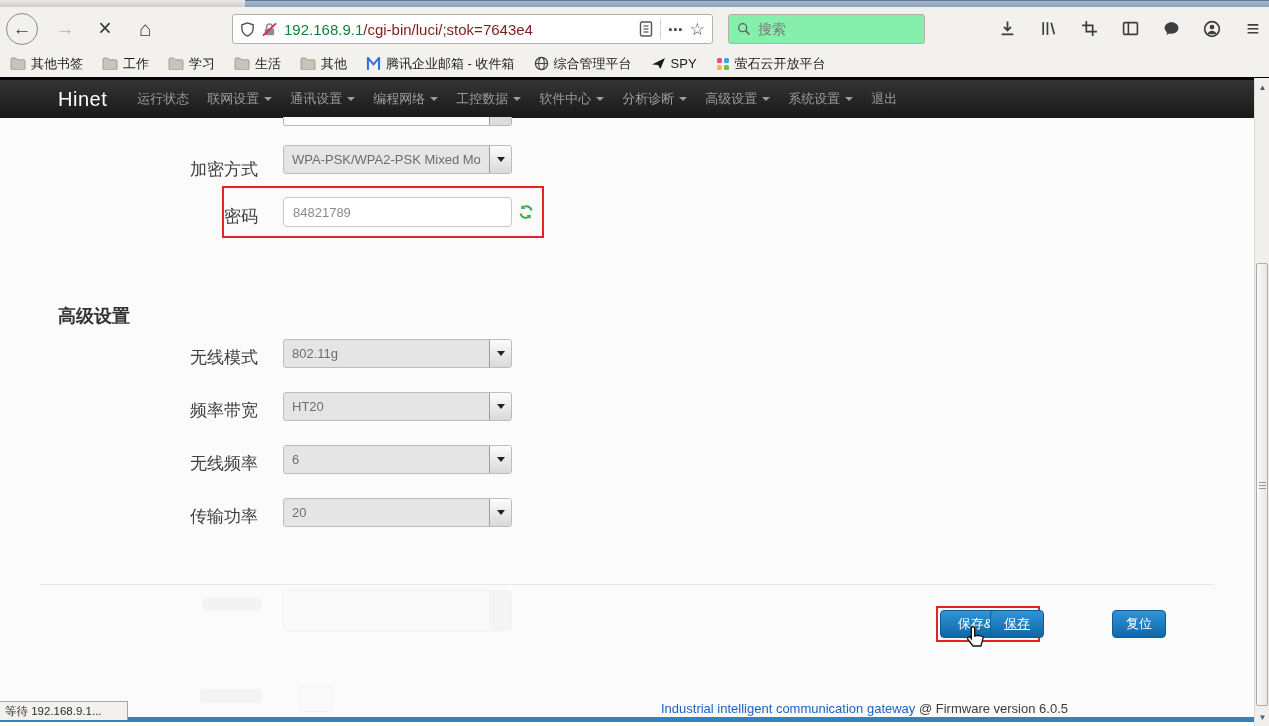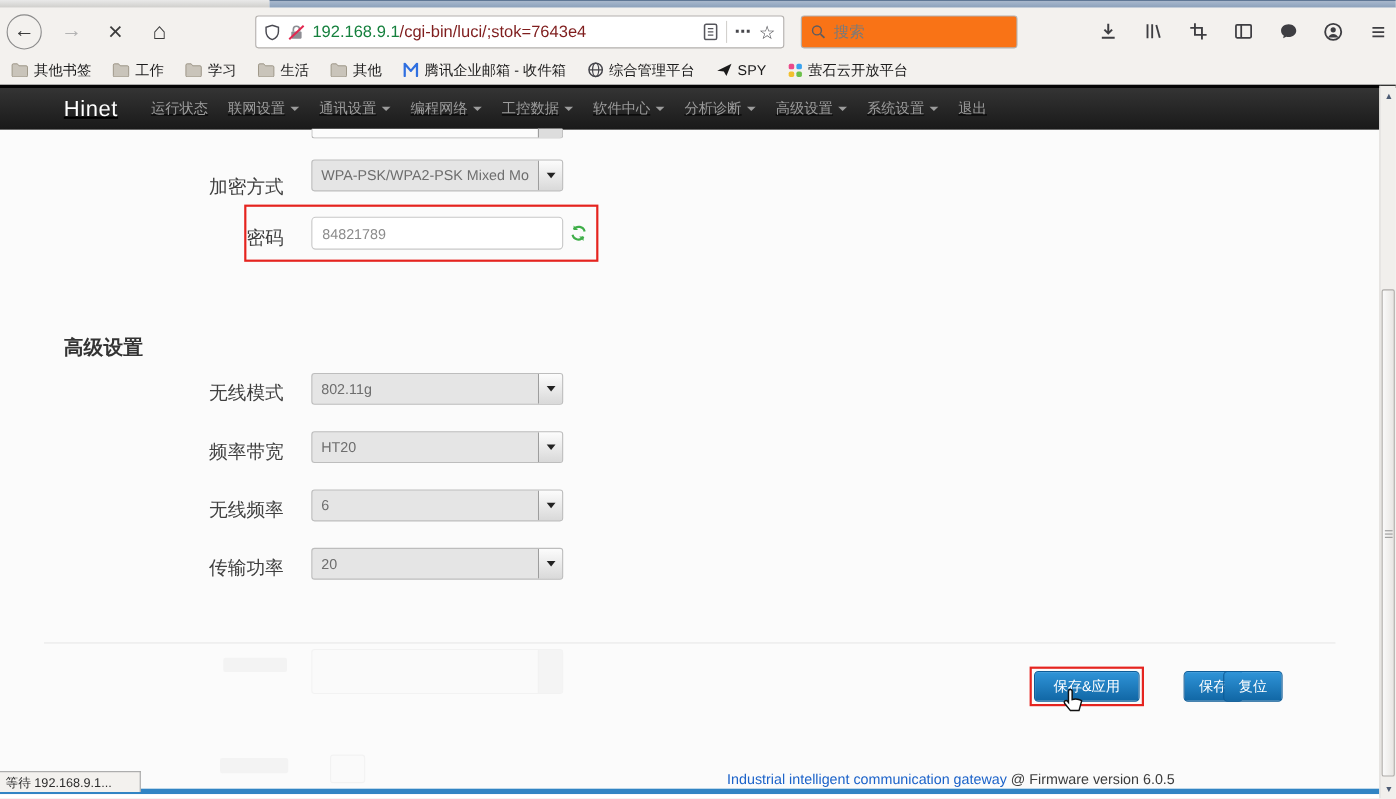--- a/index.html
+++ b/index.html
@@ -16,35 +16,35 @@
   .navbtns { position:absolute; left:6px; top:0; height:43px; display:flex; align-items:center; gap:14px; }
   .circle-btn { width:32px; height:32px; border:1px solid #8b8b8b; border-radius:50%; display:flex; align-items:center; justify-content:center; color:#3c3c3c; font-size:19px; }
   .flat-btn { width:26px; height:26px; display:flex; align-items:center; justify-content:center; font-size:19px; color:#3c3c3c; }
   .flat-btn.disabled { color:#b3b3b3; }
   .urlbar { position:absolute; left:232px; top:7px; width:481px; height:30px; background:#fff; border:1px solid #b3b0ad; border-radius:3px; display:flex; align-items:center; padding:0 7px; gap:7px; }
   .url-text { flex:1; font-size:15px; white-space:nowrap; overflow:hidden; }
   .url-domain { color:#15803d; }
   .url-path { color:#7f1d1d; }
   .vdiv { width:1px; height:20px; background:#d3d1ce; }
   .urlglyph { color:#47474c; font-size:15px; line-height:1; }
-  .searchbar { position:absolute; left:728px; top:7px; width:197px; height:30px; background:#f97316; border:1px solid #b3b0ad; border-radius:3px; display:flex; align-items:center; padding:0 8px; gap:7px; }
+  .searchbar { position:absolute; left:728px; top:7px; width:197px; height:30px; background:#86efac; border:1px solid #b3b0ad; border-radius:3px; display:flex; align-items:center; padding:0 8px; gap:7px; }
   .searchbar input { border:none; outline:none; width:100%; font-size:14px; color:#333; background:transparent; font-family:inherit; }
   .searchbar input::placeholder { color:#7a7a7a; opacity:1; }
   .tool-icons { position:absolute; right:6px; top:0; height:43px; display:flex; align-items:center; gap:21px; }
   .tool-icons .ti { width:20px; height:20px; display:flex; align-items:center; justify-content:center; color:#3e3e42; font-size:18px; }
 
   
   .bookmarks { position:absolute; left:0; top:50px; width:1269px; height:27px; background:#f3f1ee; display:flex; align-items:center; padding:0 10px; gap:19px; }
   .bm { display:flex; align-items:center; gap:5px; font-size:13px; color:#1c1c1c; white-space:nowrap; }
 
   
   .page-edge { position:absolute; left:0; top:77px; width:1269px; height:3px; background:#050505; }
 
   
-  .rnav { position:absolute; left:0; top:80px; width:1254px; height:38px; background:linear-gradient(#343434,#191919); display:flex; align-items:center; padding-left:58px;text-decoration:underline; }
+  .rnav { position:absolute; left:0; top:80px; width:1254px; height:38px; background:linear-gradient(#343434,#191919); display:flex; align-items:center; padding-left:58px; }
   .brand { color:#ffffff; font-size:20px; margin-right:30px; letter-spacing:.5px; }
   .rnav-items { display:flex; align-items:center; gap:18px; }
   .rnav-item { display:flex; align-items:center; gap:5px; font-size:13px; color:#9c9c9c; cursor:default; }
   .caret { width:0; height:0; border-left:4px solid transparent; border-right:4px solid transparent; border-top:4px solid #9c9c9c; }
 
   
   .content { position:absolute; left:0; top:118px; width:1254px; height:608px; background:#fbfbfb; }
   .flabel { position:absolute; left:98px; width:160px; text-align:right; font-size:17px; color:#404040; }
   .sel { position:absolute; left:283px; width:229px; height:29px; background:#e5e5e5; border:1px solid #bdbdbd; border-radius:3px; display:flex; align-items:center; }
   .sel .sval { flex:1; padding:0 8px; font-size:13px; color:#6e6e6e; white-space:nowrap; overflow:hidden; }
@@ -373,21 +373,21 @@
     <div class="hr-ghost" style="top:466px;"></div>
     <div class="ghost">
       <div class="gblock" style="left:203px; top:480px; width:58px; height:13px;"></div>
       <div class="gbox" style="left:283px; top:472px; width:229px; height:41px;">
           <span class="gbtn"></span>
         </div>
     </div>
 
     <div class="redbox" style="left:936px; top:488px; width:104px; height:36px;"></div>
     <button class="btn" style="left:940px; top:492px; width:96px;">保存&amp;应用</button>
-    <button class="btn" style="left:1076px; top:492px; width:54px;">保存</button>
+    <button class="btn" style="left:990px; top:492px; width:54px;text-decoration:underline;">保存</button>
     <button class="btn" style="left:1112px; top:492px; width:54px;">复位</button>
 
     <span class="cursor" style="left:965px; top:507px;">
       <svg width="22" height="24" viewBox="0 0 18 20">
           <path d="M6.5 1.5c.9 0 1.4.6 1.4 1.5v6.2l1.2-.3c2.6-.6 5.4.6 6 1.2l-2 7.4H6.6l-4.3-5.4c-.6-.8-.4-1.6.2-2 .6-.4 1.4-.3 1.9.3l.7.9V3c0-.9.5-1.5 1.4-1.5z" fill="#ffffff" stroke="#111" stroke-width="1.1"></path>
         </svg>
     </span>
 
     <div class="ghost">
       <div class="gblock" style="left:200px; top:571px; width:62px; height:14px;"></div>

